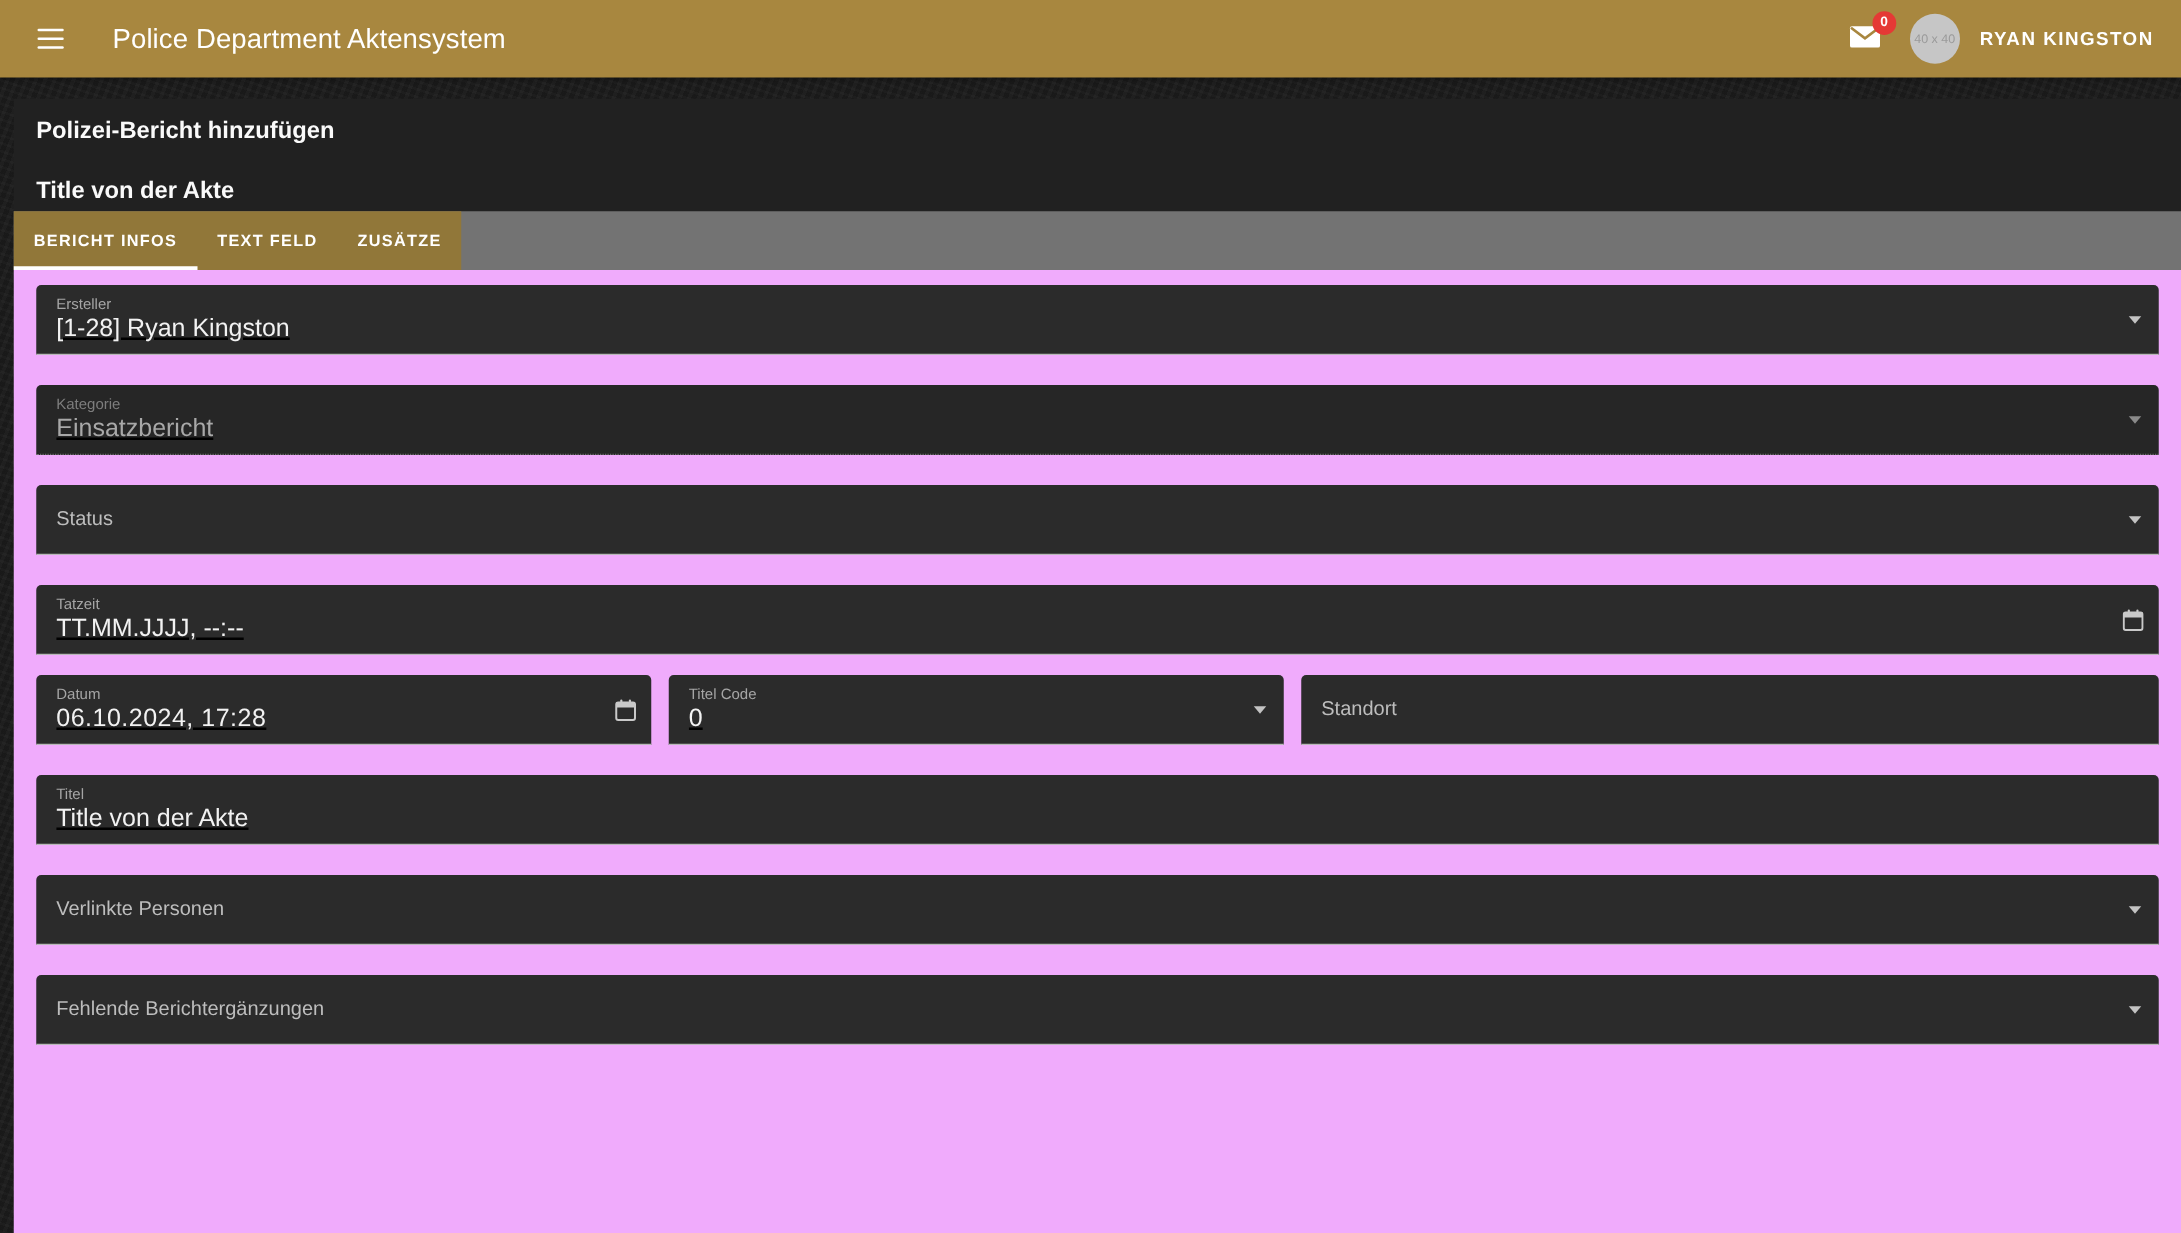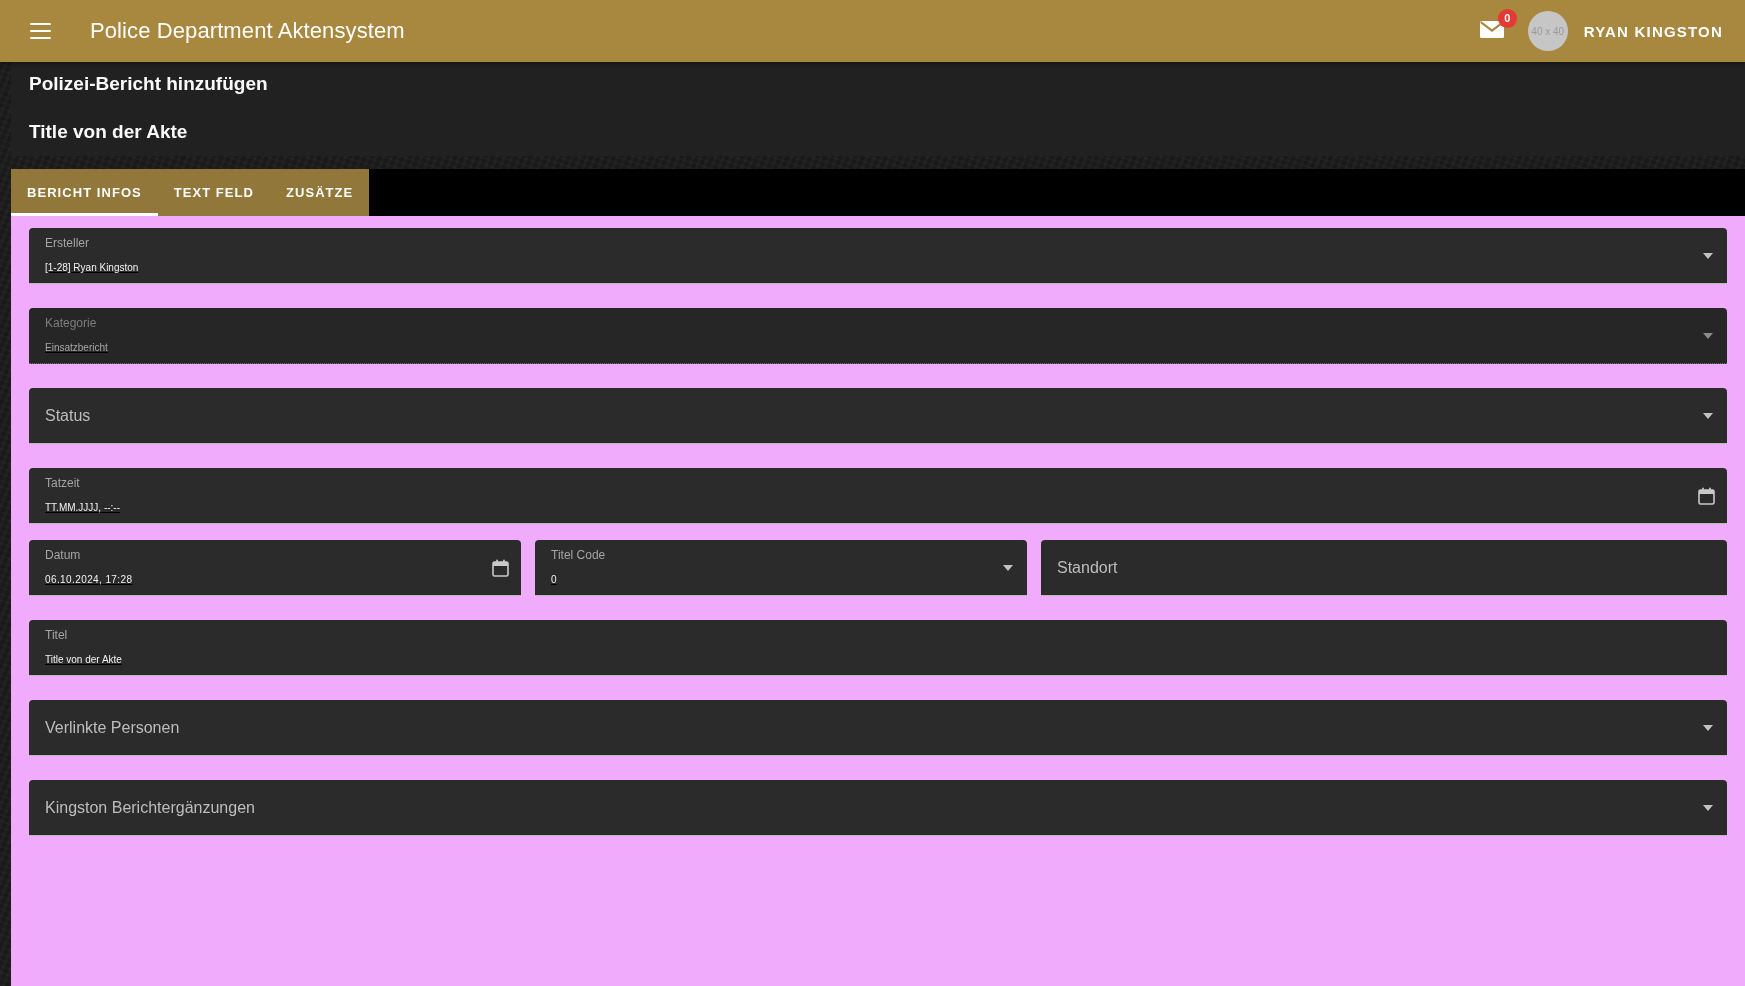--- a/index.html
+++ b/index.html
@@ -90,21 +90,21 @@
     font-size: 15px;
     font-weight: 700;
     letter-spacing: 1.2px;
     white-space: nowrap;
     cursor: pointer;
   }
 
   
   .page-head {
     position: absolute;
-    left: 11px; top: 58px;
+    left: 11px; top: 79px;
     width: 1734px;
     background: #212121;
     padding: 14px 10px 12px 18px;
     z-index: 10;
   }
   .page-head h1 {
     color: #fafafa;
     font-size: 19px;
     font-weight: 700;
     line-height: 1.25;
@@ -115,21 +115,21 @@
     font-weight: 700;
     line-height: 1.25;
     margin-top: 24px;
   }
 
   
   .tabbar {
     position: absolute;
     left: 11px; top: 169px;
     width: 1734px; height: 47px;
-    background: #000000;
+    background: #737373;
     display: flex;
     align-items: stretch;
     z-index: 10;
   }
   .tabgroup {
     display: flex;
     align-items: stretch;
     background: #917739;
   }
   .tab {
@@ -210,21 +210,21 @@
     left: 16px;
     top: 50%;
     transform: translateY(-50%);
     font-size: 16px;
     color: #bdbdbd;
     line-height: 1;
     pointer-events: none;
   }
 
   .fl-value {
-    font-size: 10px;
+    font-size: 20px;
     color: #f2f2f2;
     line-height: 1;
     padding-bottom: 11px;
     white-space: nowrap;
     overflow: hidden;
     text-overflow: ellipsis;
   }
   .field.disabled .fl-value { color: #a8a8a8; }
   .fl-value.mono-date { letter-spacing: .4px; }
 
@@ -385,18 +385,18 @@
 
   <div class="field">
     <span class="rest-label">Verlinkte Personen</span>
     <span class="fl-value"></span>
     <span class="caret"></span>
   </div>
 
   <div class="gap-24"></div>
 
   <div class="field">
-    <span class="rest-label">Kingston Berichtergänzungen</span>
+    <span class="rest-label">Fehlende Berichtergänzungen</span>
     <span class="fl-value"></span>
     <span class="caret"></span>
   </div>
 
 </div>
 
 </body></html>

